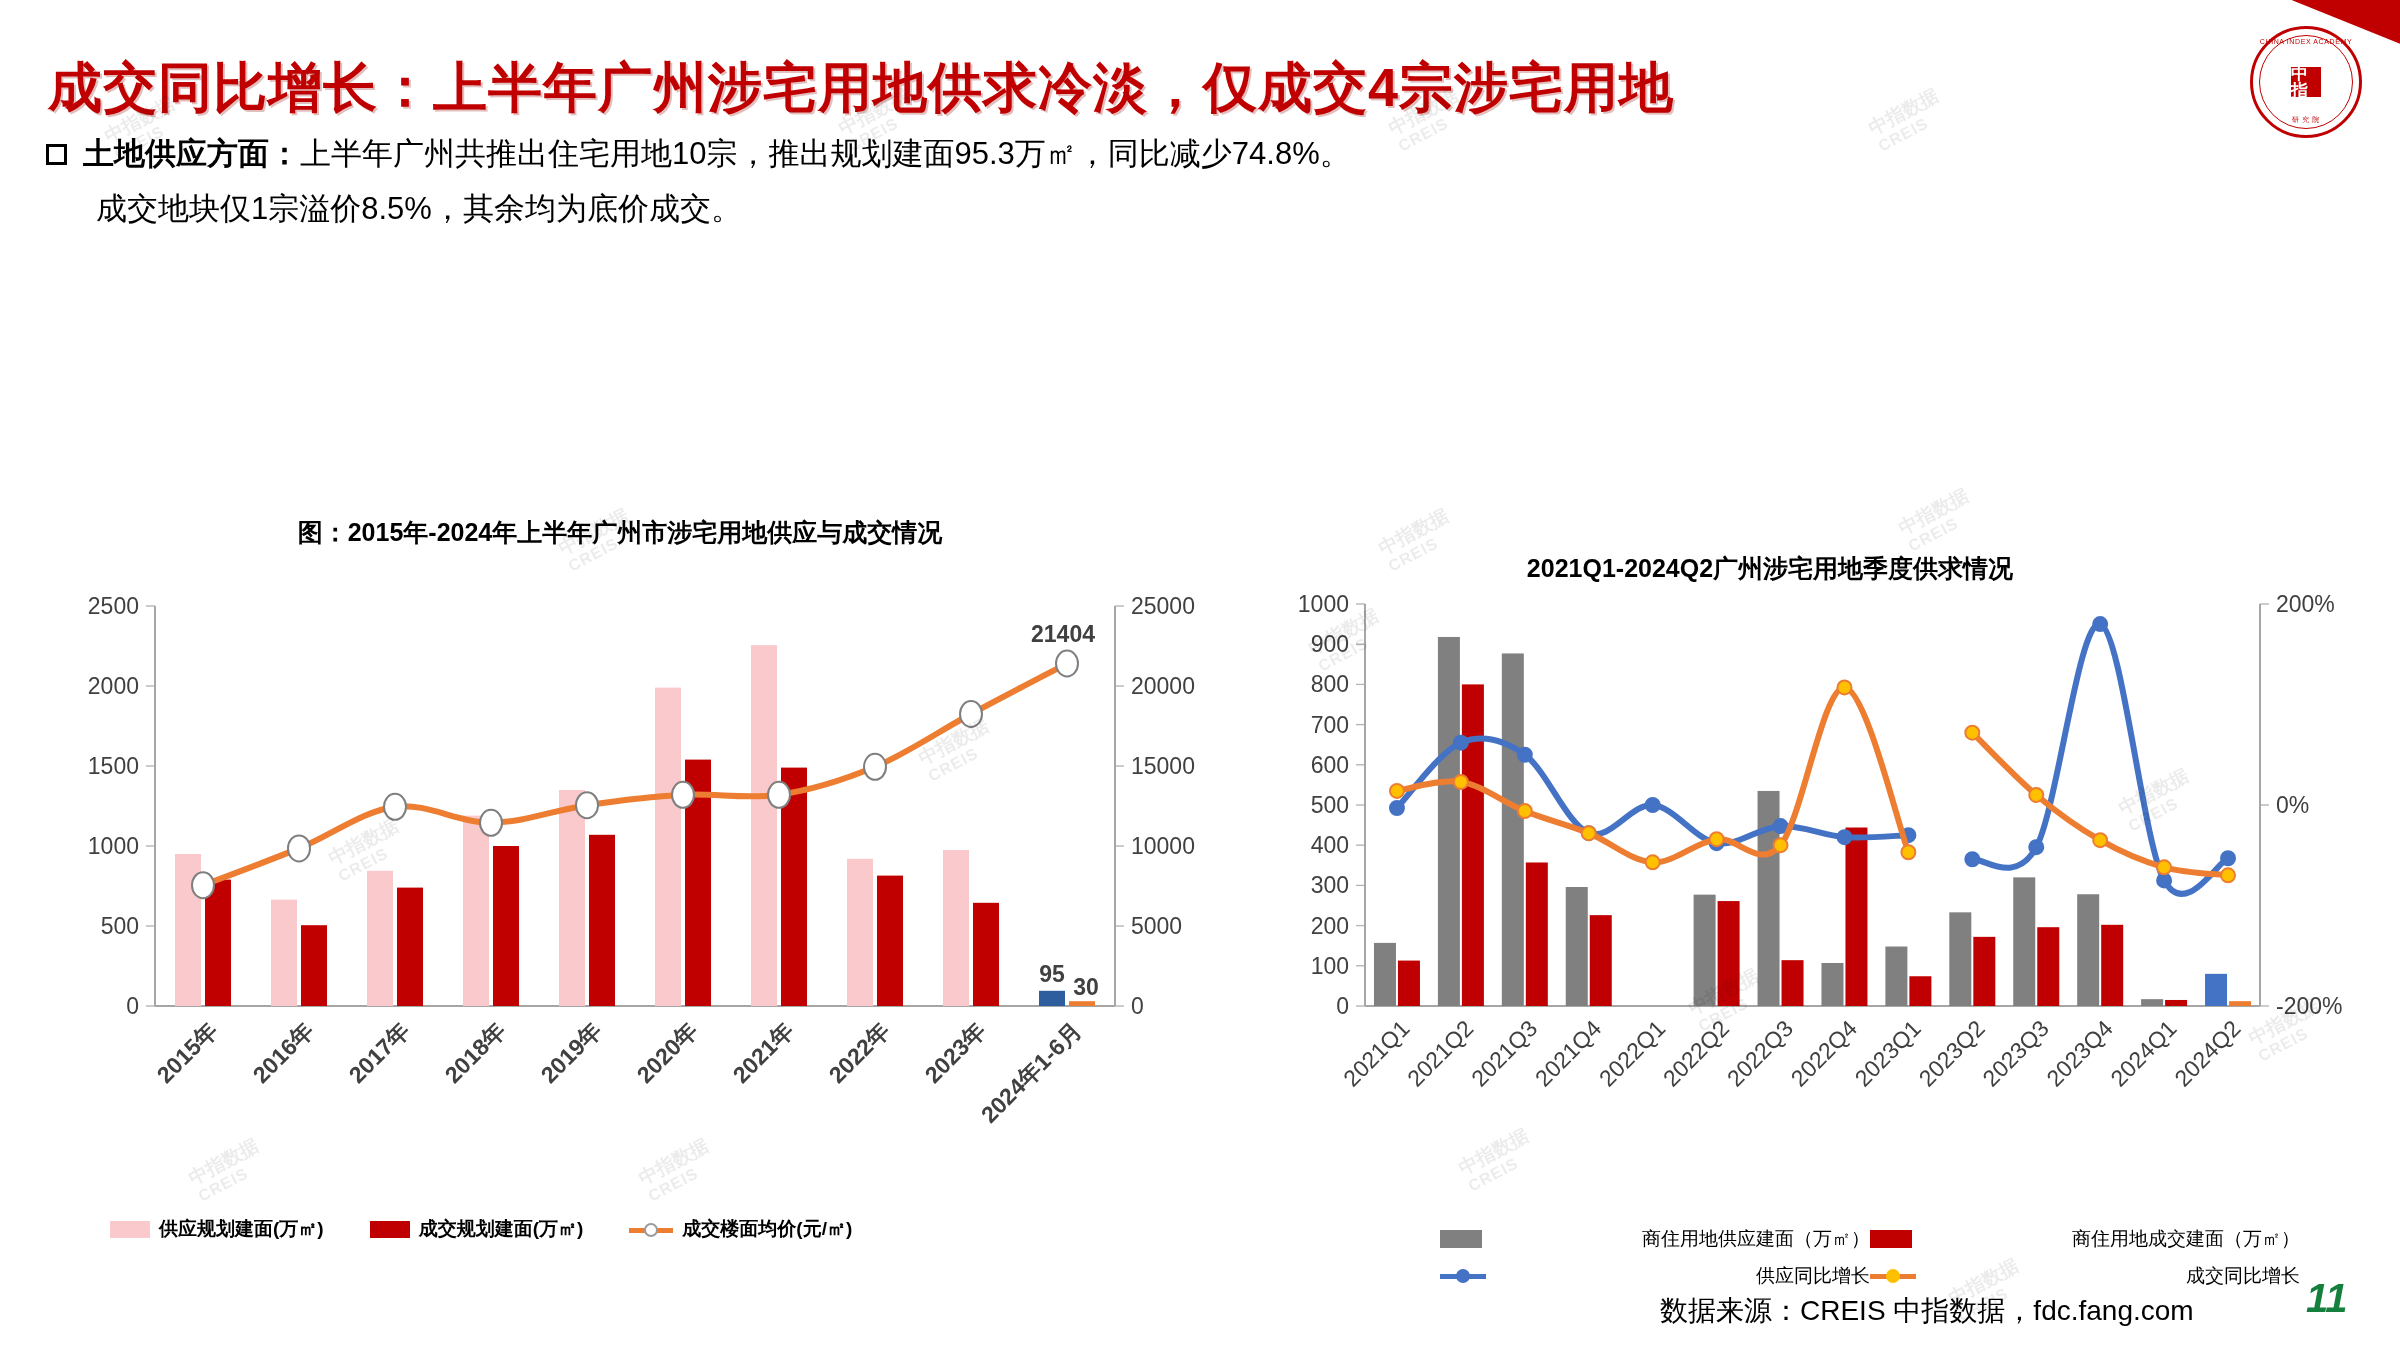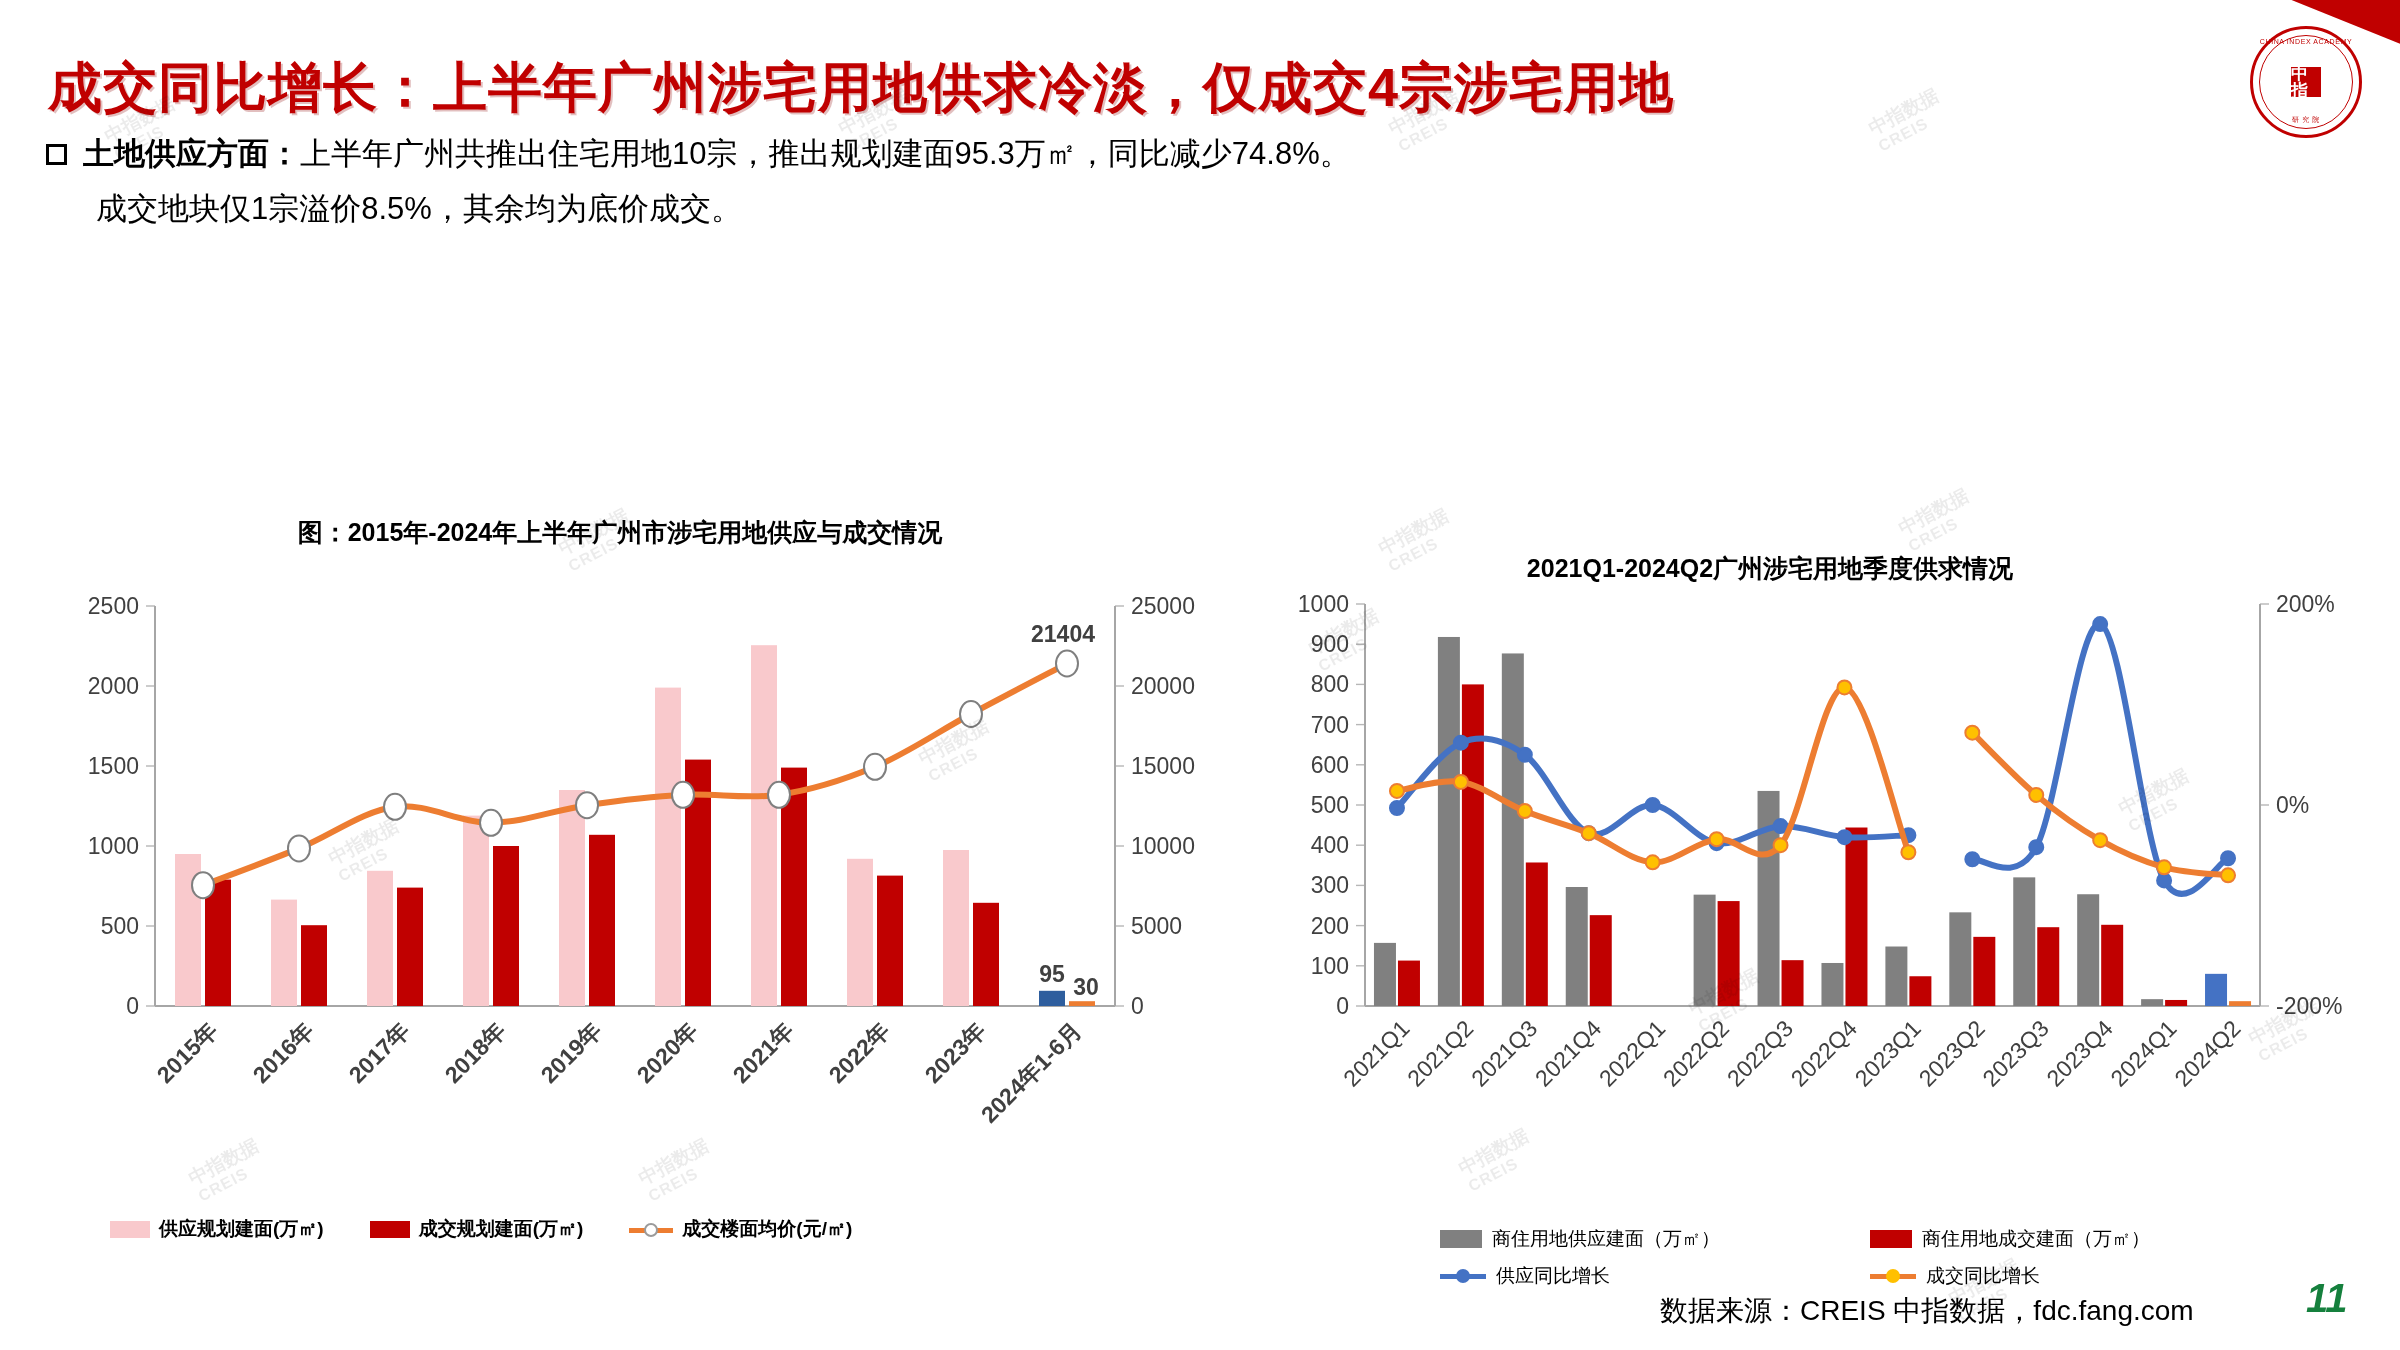--- a/index.html
+++ b/index.html
@@ -72,21 +72,21 @@
   .legend .swatch{width:40px;height:17px;margin-right:9px;display:inline-block;}
   .legend .lineswatch{width:44px;height:16px;margin-right:9px;position:relative;display:inline-block;}
   .legend .lineswatch i{position:absolute;top:7px;left:0;width:44px;height:5px;display:block;}
   .legend .lineswatch u{
     position:absolute;top:2px;left:15px;width:14px;height:14px;border-radius:50%;
     box-sizing:border-box;display:block;
   }
 
   .legend2{position:absolute;font-size:19px;color:#000;}
   .legend2 .row{display:flex;align-items:center;margin-bottom:11px;}
-  .legend2 .cell{display:flex;align-items:center;width:430px;}
+  .legend2 .cell{display:flex;align-items:center;width:430px;justify-content:space-between;}
   .legend2 .swatch{width:42px;height:18px;margin-right:10px;display:inline-block;}
   .legend2 .lineswatch{width:46px;height:16px;margin-right:10px;position:relative;display:inline-block;}
   .legend2 .lineswatch i{position:absolute;top:6px;left:0;width:46px;height:5px;display:block;}
   .legend2 .lineswatch u{
     position:absolute;top:1px;left:16px;width:14px;height:14px;border-radius:50%;display:block;
   }
 
   
   .source{
     position:absolute;left:1660px;top:1292px;font-size:28px;color:#000;

